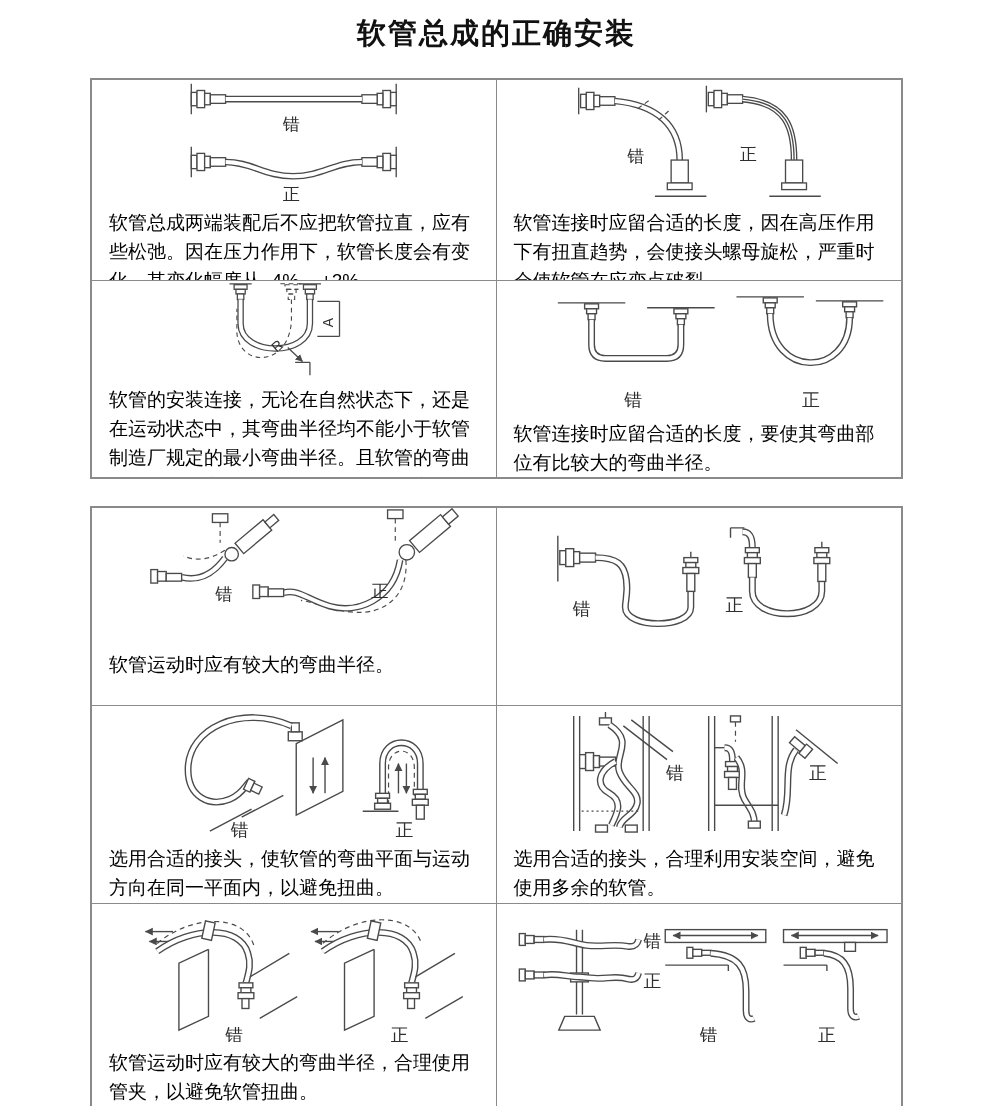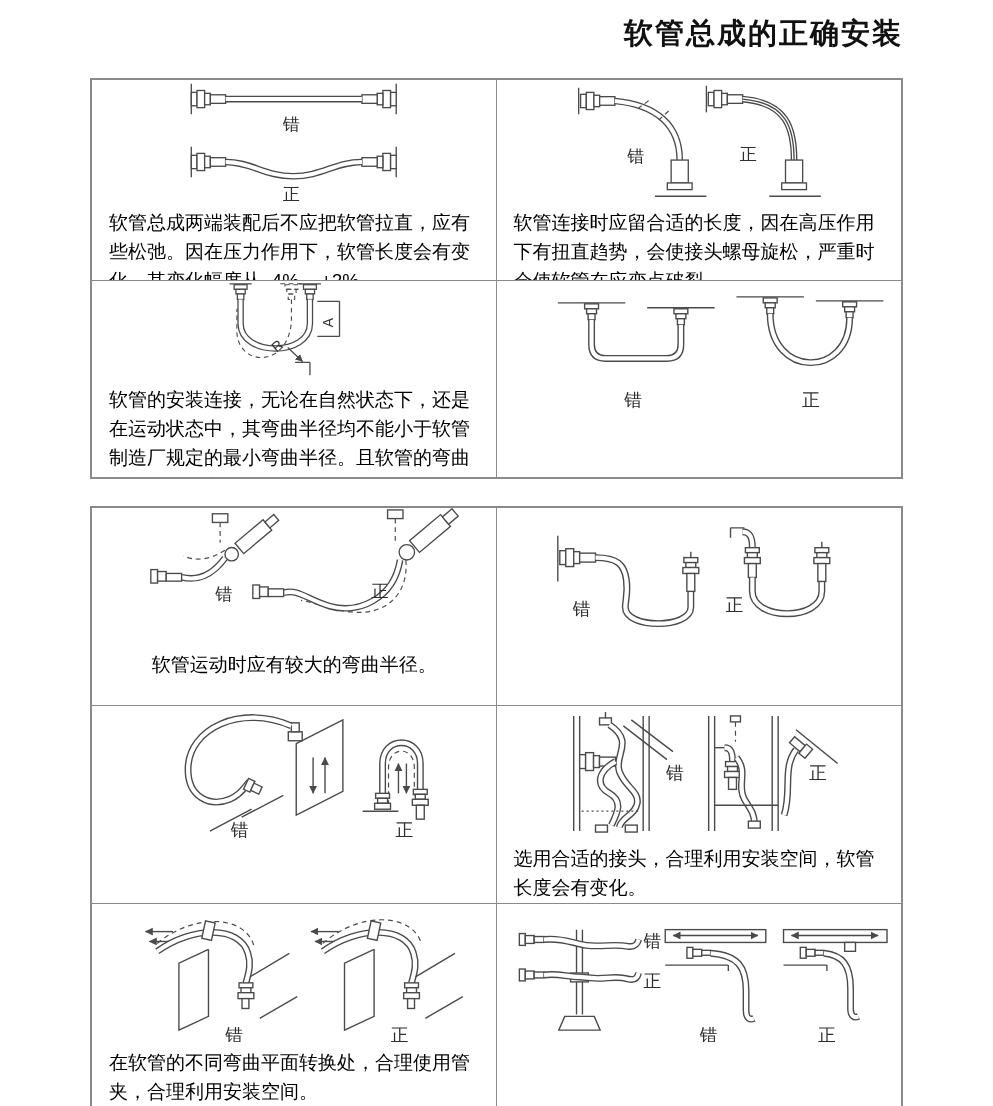--- a/index.html
+++ b/index.html
@@ -1,28 +1,28 @@
 <!DOCTYPE html>
 <html><head>
 <meta charset="utf-8">
 <style>
   html,body { margin:0; padding:0; background:#ffffff; }
   body { width:993px; height:1106px; font-family:"Liberation Sans","DejaVu Sans",sans-serif; color:#2e2e2e; }
   .wrap { padding:14px 90px 0 90px; }
-  .title { text-align:right; font-size:29px; font-weight:700; color:#111; letter-spacing:2px; margin:0 0 24px 0; }
+  .title { text-align:center; font-size:29px; font-weight:700; color:#111; letter-spacing:2px; margin:0 0 24px 0; }
   .sec { border:2px solid #8a8a8a; display:grid; grid-template-columns:1fr 1fr; background:#fff; }
   .sec1 { grid-template-rows:201px 196px; margin-bottom:27px; }
   .sec2 { grid-template-rows:198px 198px 204px; border-bottom-width:5px; border-bottom-color:#6f6f6f; }
   .cell { display:flex; flex-direction:column; overflow:hidden; }
   .br { border-right:1.5px solid #8a8a8a; }
   .bb { border-bottom:1.5px solid #8a8a8a; }
   .art { flex:0 0 auto; width:100%; }
   .art svg { display:block; width:100%; height:100%; }
   .caption { font-size:19px; line-height:29px; padding:6px 16px 0 17px; color:#000000; }
-  .cap-center { text-align:center; padding-top:14px; }
+  .cap-center { text-align:left; padding-top:14px; }
   
   .to { fill:none; stroke:#4a4a4a; stroke-width:7; }
   .ti { fill:none; stroke:#ffffff; stroke-width:4.2; }
   .ln { fill:none; stroke:#4a4a4a; stroke-width:1.4; }
   .lnf { fill:#ffffff; stroke:#4a4a4a; stroke-width:1.4; }
   .lnd { fill:none; stroke:#4a4a4a; stroke-width:1.2; stroke-dasharray:5 4; }
   .dot { fill:none; stroke:#4a4a4a; stroke-width:1.2; stroke-dasharray:2 3; }
   svg text { font-family:"Liberation Sans","DejaVu Sans",sans-serif; font-size:18px; fill:#2e2e2e; }
   svg text.dim { font-size:15px; }
 </style>
@@ -165,20 +165,21 @@
               <rect x="347" y="21" width="14" height="5"></rect>
                 <rect x="349" y="26" width="10" height="5"></rect>
                 <rect x="350.5" y="31" width="7" height="6"></rect>
             </g>
             <path class="to" d="M274,33 C274,98 354,98 354,37"></path>
             <path class="ti" d="M274,33 C274,98 354,98 354,37"></path>
             <text x="315" y="126" text-anchor="middle">正</text>
           </g>
         </svg>
       </div>
+      <div class="caption">软管连接时应留合适的长度，要使其弯曲部位有比较大的弯曲半径。</div>
     </div>
   </div>
 
   <div class="sec sec2">
 
     <div class="cell br bb">
       <div class="art" style="height:128px">
         <svg viewBox="0 0 405 133">
           <g>
             <rect class="lnf" x="118" y="6" width="16" height="9"></rect>
@@ -296,20 +297,21 @@
                 <rect x="325" y="89" width="10" height="5"></rect>
                 <rect x="322" y="94" width="16" height="6"></rect>
                 <rect x="326" y="100" width="8" height="14"></rect>
               </g>
             <path class="ln" d="M308,88 V58" marker-end="url(#ah)"></path>
             <path class="ln" d="M316,58 V88" marker-end="url(#ah)"></path>
             <text x="314" y="131" text-anchor="middle">正</text>
           </g>
         </svg>
       </div>
+      <div class="caption">选用合适的接头，使软管的弯曲平面与运动方向在同一平面内，以避免扭曲。</div>
     </div>
 
     <div class="cell bb">
       <div class="art" style="height:132px">
         <svg viewBox="0 0 405 133">
           <g>
             <path class="ln" d="M76,10 V126 M82,10 V126 M146,10 V126 M152,10 V126"></path>
             <rect class="lnf" x="102" y="12" width="12" height="7"></rect>
               <path class="ln" d="M108,6 V12"></path>
             <path class="ln" d="M126,20 L170,54 M134,14 L176,46"></path>
@@ -344,21 +346,21 @@
             <path class="to" d="M240,52 C252,66 240,80 248,94 C254,104 258,108 258,118"></path>
             <path class="ti" d="M240,52 C252,66 240,80 248,94 C254,104 258,108 258,118"></path>
             <path class="to" d="M300,44 C286,62 296,86 288,110"></path>
             <path class="ti" d="M300,44 C286,62 296,86 288,110"></path>
             <path class="ln" d="M218,100 H282"></path>
             <rect class="lnf" x="252" y="116" width="12" height="7"></rect>
             <text x="322" y="74" text-anchor="middle">正</text>
           </g>
         </svg>
       </div>
-      <div class="caption">选用合适的接头，合理利用安装空间，软管长度会有变化。</div>
+      <div class="caption">选用合适的接头，合理利用安装空间，避免使用多余的软管。</div>
     </div>
 
     <div class="cell br">
       <div class="art" style="height:138px">
         <svg viewBox="0 0 405 140">
           <g>
             <path class="ln" d="M80,28 H52" marker-end="url(#ah)"></path>
             <path class="ln" d="M84,38 H56" marker-end="url(#ah)"></path>
             <path class="lnd" d="M64,40 C100,10 152,10 162,42"></path>
             <path class="to" d="M64,48 C100,22 148,22 156,50 C160,62 156,72 154,80"></path>
@@ -390,21 +392,21 @@
                 <rect x="315" y="80" width="14" height="5"></rect>
                 <rect x="317" y="85" width="10" height="5"></rect>
                 <rect x="314" y="90" width="16" height="6"></rect>
                 <rect x="318" y="96" width="7" height="10"></rect>
               </g>
             <path class="ln" d="M326,74 L366,50 M336,116 L374,94"></path>
             <text x="310" y="139" text-anchor="middle">正</text>
           </g>
         </svg>
       </div>
-      <div class="caption">在软管的不同弯曲平面转换处，合理使用管夹，合理利用安装空间。</div>
+      <div class="caption">软管运动时应有较大的弯曲半径，合理使用管夹，以避免软管扭曲。</div>
     </div>
 
     <div class="cell">
       <div class="art" style="height:138px">
         <svg viewBox="0 0 405 140">
           <g>
             <path class="ln" d="M78,26 V112 M84,26 V112"></path>
             <polygon class="lnf" points="66,114 96,114 102,128 60,128"></polygon>
             <g class="lnf">
                 <rect x="20" y="30" width="6" height="12"></rect>

